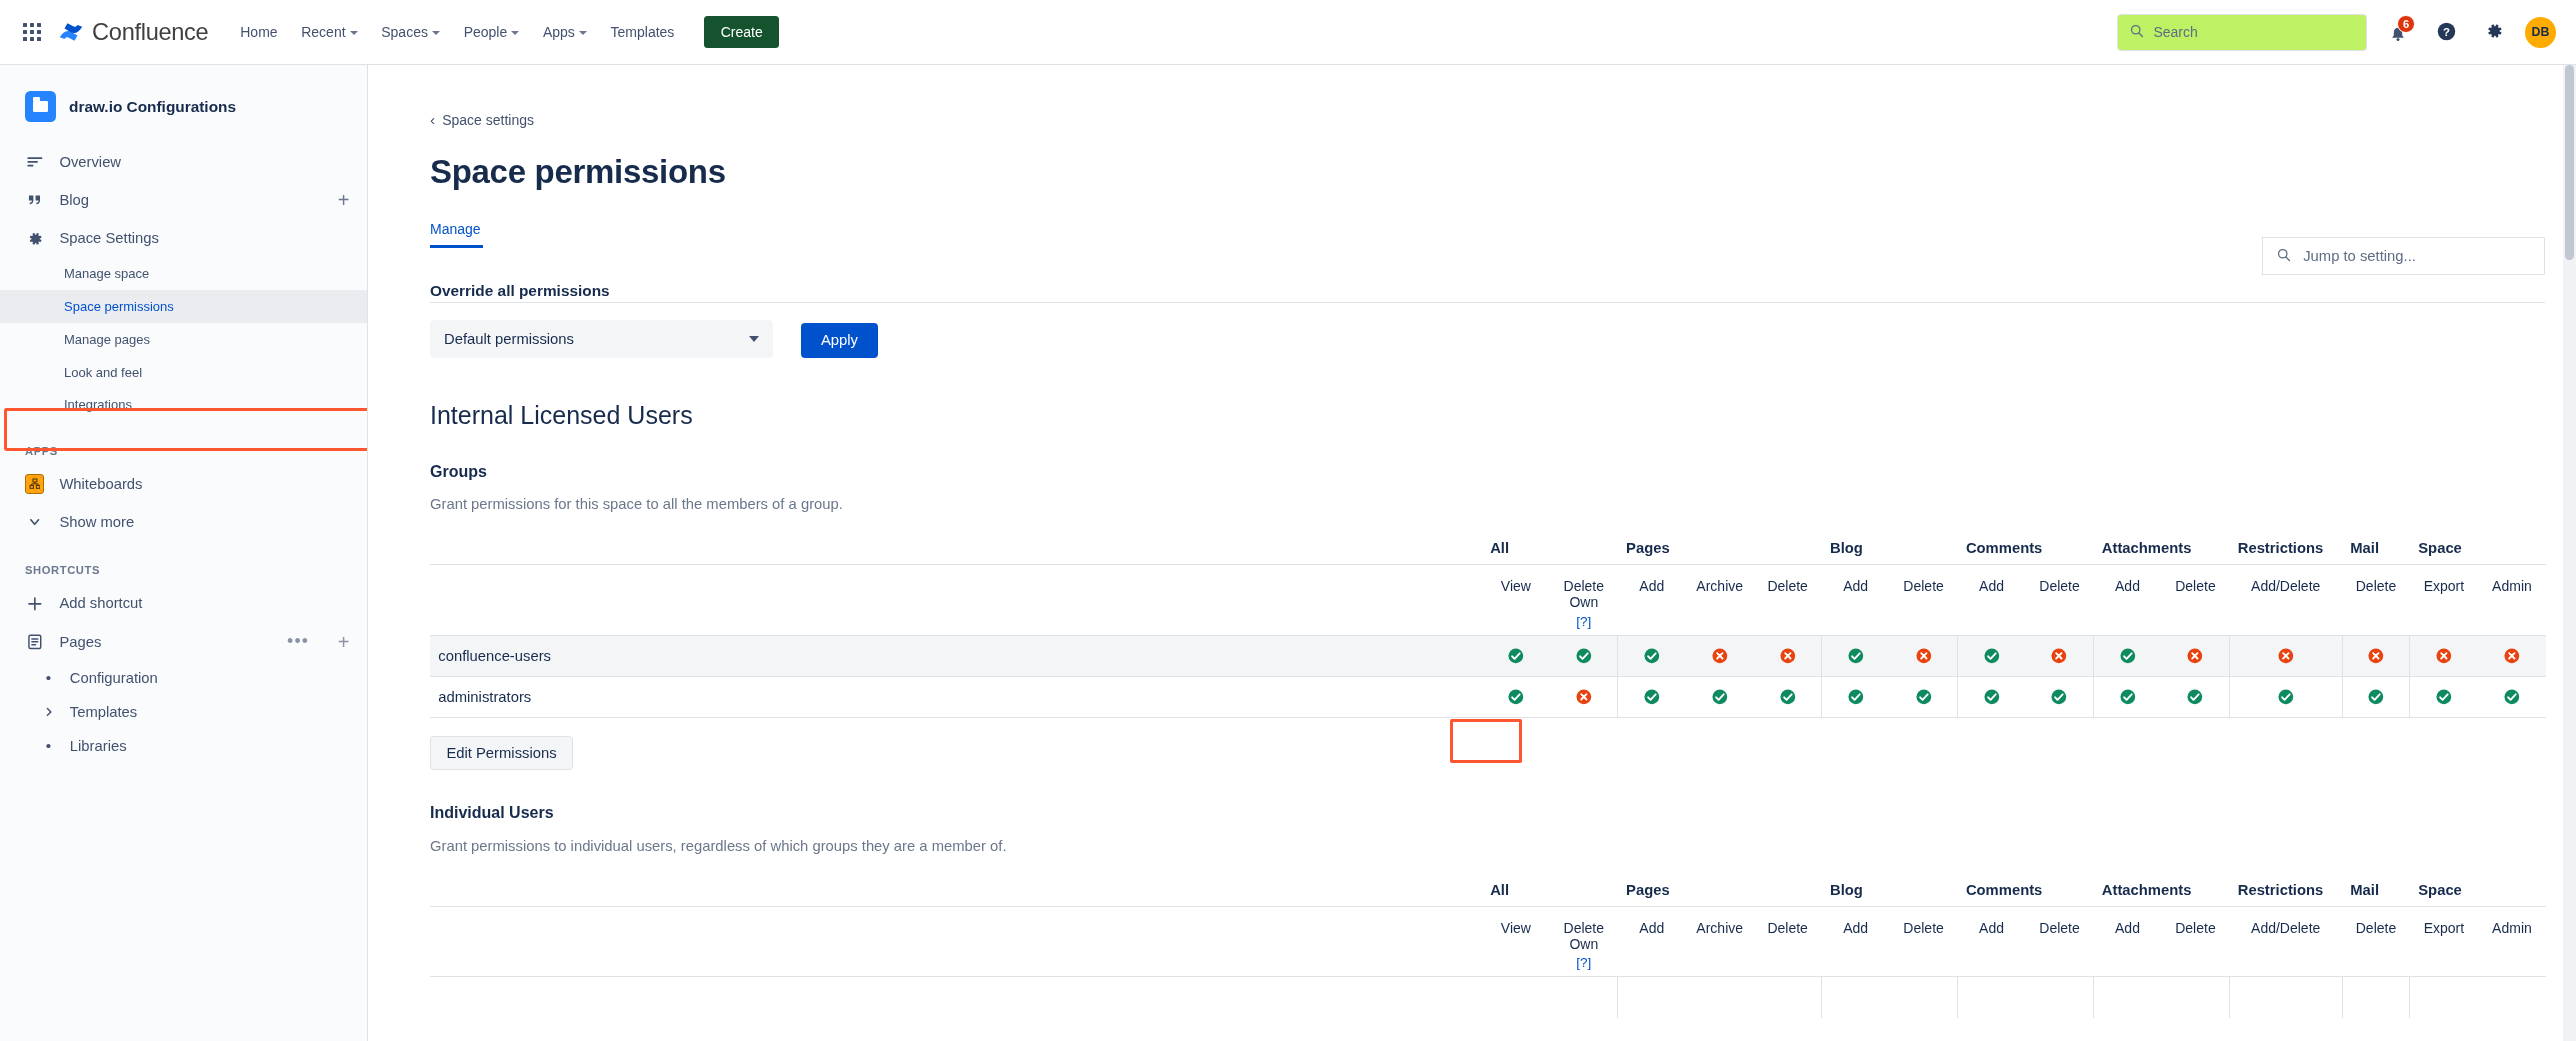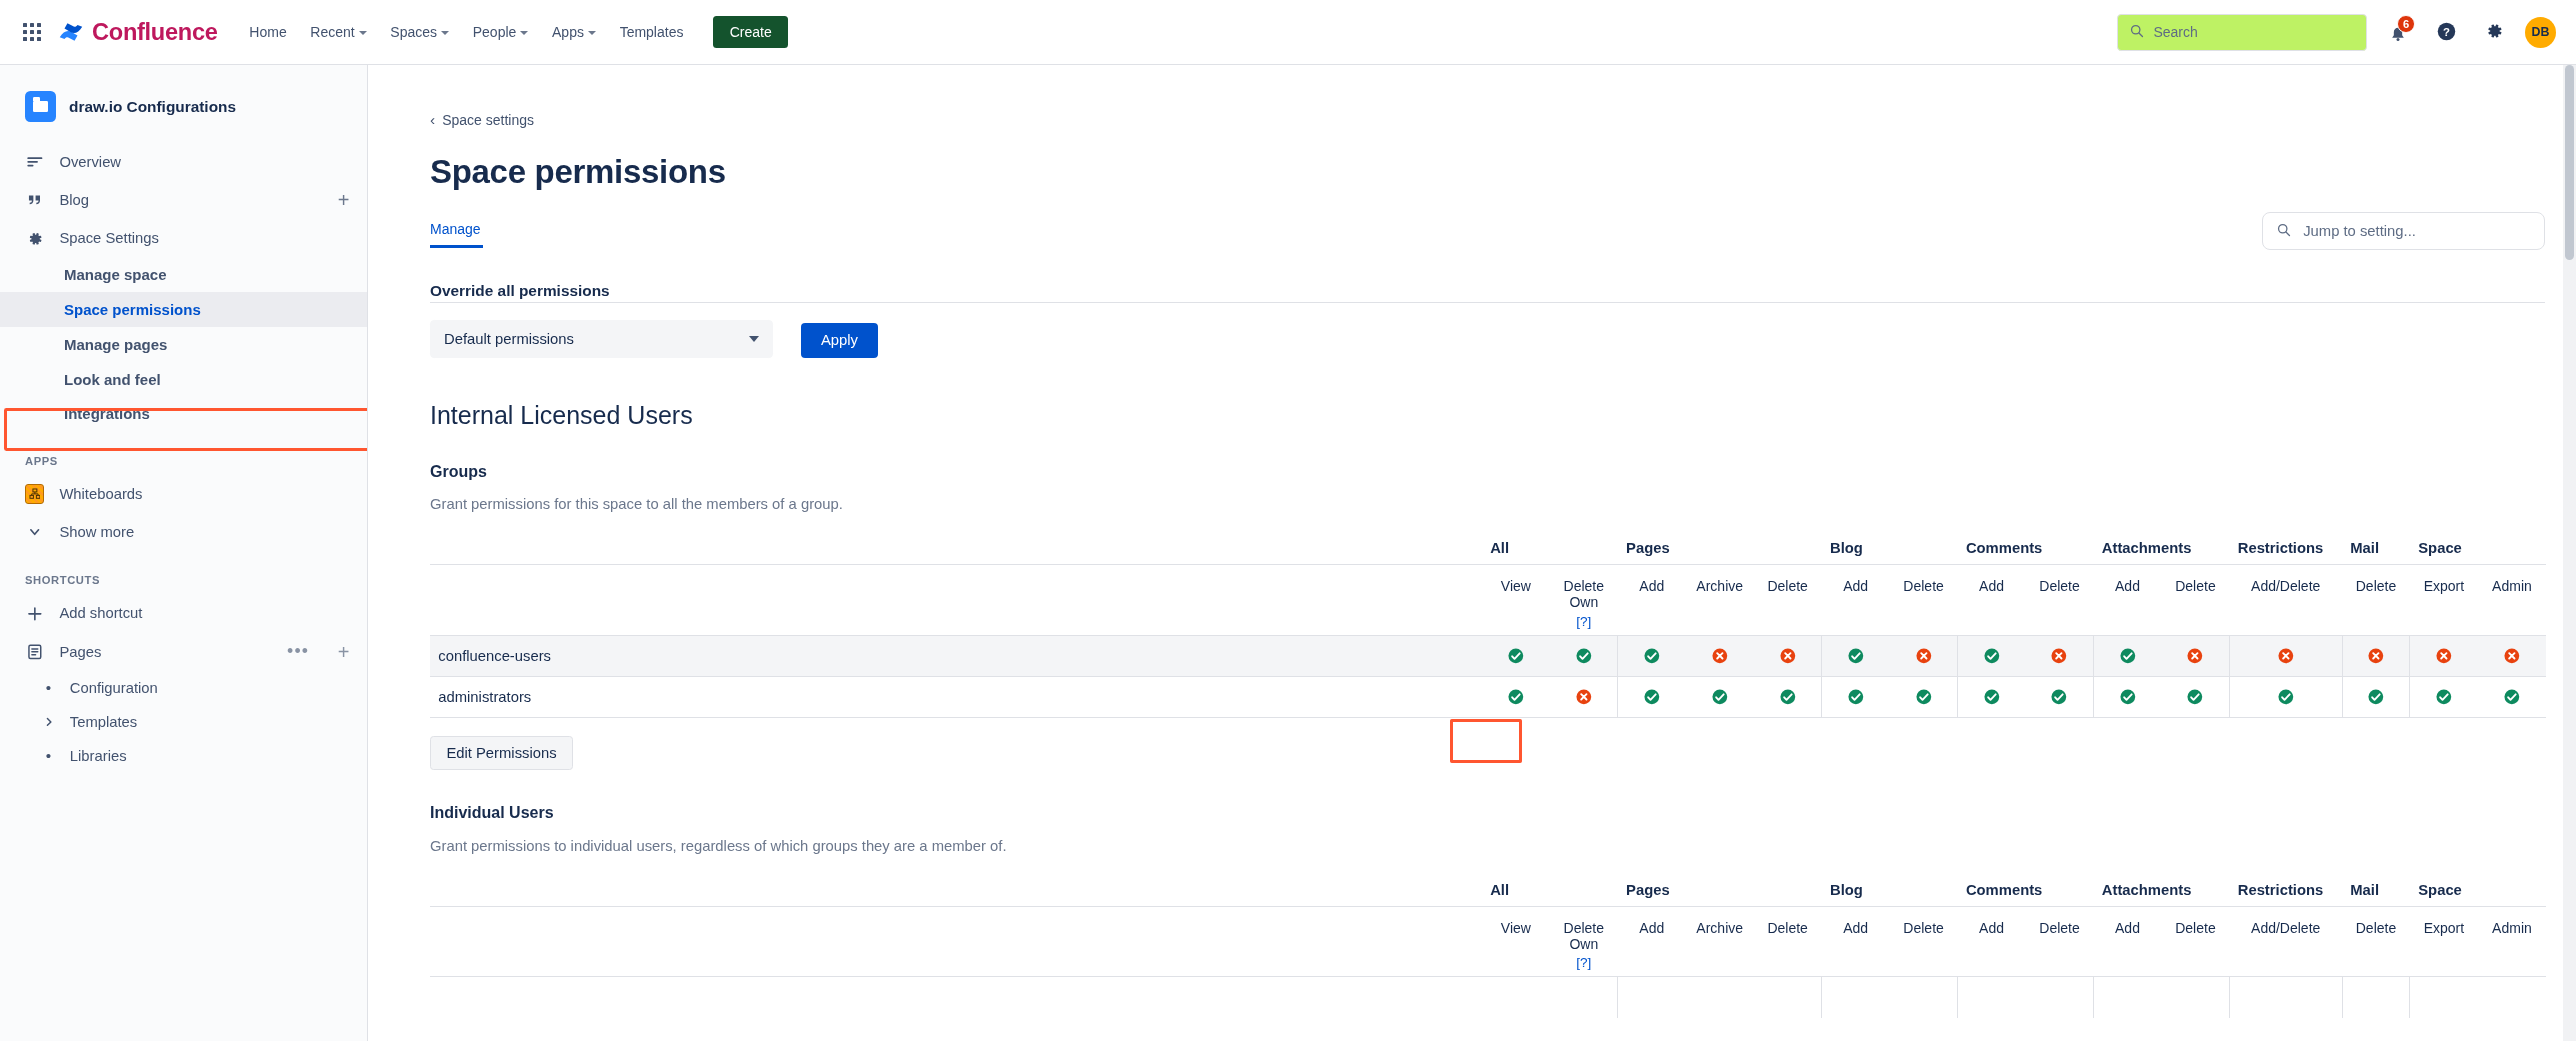--- a/index.html
+++ b/index.html
@@ -20,21 +20,21 @@
     display: flex; align-items: center;
     padding: 0 20px 0 15.4px;
     z-index: 40;
   }
   .appswitcher { width: 33px; height: 33px; display: flex; align-items: center; justify-content: center; border-radius: 4.7px; cursor: pointer; }
   .grid9 { display: grid; grid-template-columns: repeat(3, 4.1px); grid-template-rows: repeat(3, 4.1px); gap: 3px; }
   .grid9 i { display:block; width: 4.1px; height: 4.1px; background: #42526e; border-radius: 0.6px; }
 
   .brand { display: flex; align-items: center; gap: 8.3px; margin-left: 9.4px; cursor: pointer; }
   .brand-logo { width: 26px; height: 26px; position: relative; }
-  .brand-text { font-size: 23.6px; font-weight: 700; color: #be185d; letter-spacing: -0.3px; white-space: nowrap; }
+  .brand-text { font-size: 23.6px; font-weight: 400; color: #404040; letter-spacing: -0.3px; white-space: nowrap; }
 
   .navlinks { display: flex; align-items: center; gap: 0px; margin-left: 20px; }
   .navlink {
     display: flex; align-items: center; gap: 4.1px;
     font-size: 14px; color: #42526e; padding: 8.3px 11.8px;
     border-radius: 3.5px; cursor: pointer; white-space: nowrap;
   }
   .caret { width: 0; height: 0; border-left: 4.1px solid transparent; border-right: 4.1px solid transparent; border-top: 4.7px solid #6b778c; margin-top: 1.8px; }
 
   .create-btn {
@@ -93,21 +93,21 @@
     padding: 9.4px 17.7px 9.4px 25px; font-size: 14.8px; color: #42526e;
     cursor: pointer; position: relative;
   }
   .snav-ico { width: 19px; height: 19px; display: flex; align-items: center; justify-content: center; flex: 0 0 19px; }
   .snav-label { white-space: nowrap; }
   .snav-plus { margin-left: auto; font-size: 20px; color: #6b778c; line-height: 1; font-weight: 300; }
   .snav-dots { margin-left: auto; color: #8993a4; font-size: 17.7px; letter-spacing: 1.2px; line-height: 0.6; }
   .snav-plus2 { font-size: 20px; color: #8993a4; line-height: 1; font-weight: 300; margin-left: 13px; }
 
   .sub-item {
-    padding: 8.9px 17.7px 8.9px 64px; font-size: 15px; color: #42526e; cursor: pointer; white-space: nowrap; font-weight: bold;
+    padding: 8.9px 17.7px 8.9px 64px; font-size: 13px; color: #42526e; cursor: pointer; white-space: nowrap;
   }
   .sub-item.active { background: #ebecf0; color: #0052cc; }
 
   .hl-sidebar {
     position: absolute; left: 3.5px; top: 343px; width: 377px; height: 43px;
     border: 3.5px solid #ff5630; border-radius: 2.4px; pointer-events: none; z-index: 12;
   }
 
   .section-label {
     padding: 23.6px 17.7px 8.3px 25px; font-size: 11.2px; font-weight: 700;
@@ -138,24 +138,24 @@
   .page-title { margin-top: 25px; font-size: 33px; font-weight: 700; color: #172b4d; letter-spacing: -0.3px; }
 
   .tabs { margin-top: 29.5px; display: flex; align-items: flex-end; gap: 0; border-bottom: 0; }
   .tab {
     font-size: 14px; color: #0052cc; font-weight: 500; padding: 0 2.4px 8.3px 0;
     border-bottom: 3px solid #0052cc; cursor: pointer; width: fit-content;
   }
   .tabs-rule { position: absolute; left: 43px; right: 31px; top: 237px; height: 1.2px; background: #dfe1e6; }
 
   .jump-box {
-    position: absolute; right: 31px; top: 147px;
+    position: absolute; right: 31px; top: 172px;
     display: flex; align-items: center; gap: 11.8px;
     width: 283px; height: 38px;
-    border: 1.2px solid #dfe1e6; border-radius: 8px; background: #fff;
+    border: 1.2px solid #dfe1e6; border-radius: 0; background: #fff;
     padding: 0 13px; cursor: text;
   }
   .jump-box input {
     border: none; outline: none; background: transparent;
     font-size: 14.8px; color: #5e6c84; width: 100%;
     font-family: "Liberation Sans", sans-serif;
   }
   .jump-box input::placeholder { color: #5e6c84; }
 
   .override-label { margin-top: 34px; font-size: 15.4px; font-weight: 700; color: #172b4d; }

